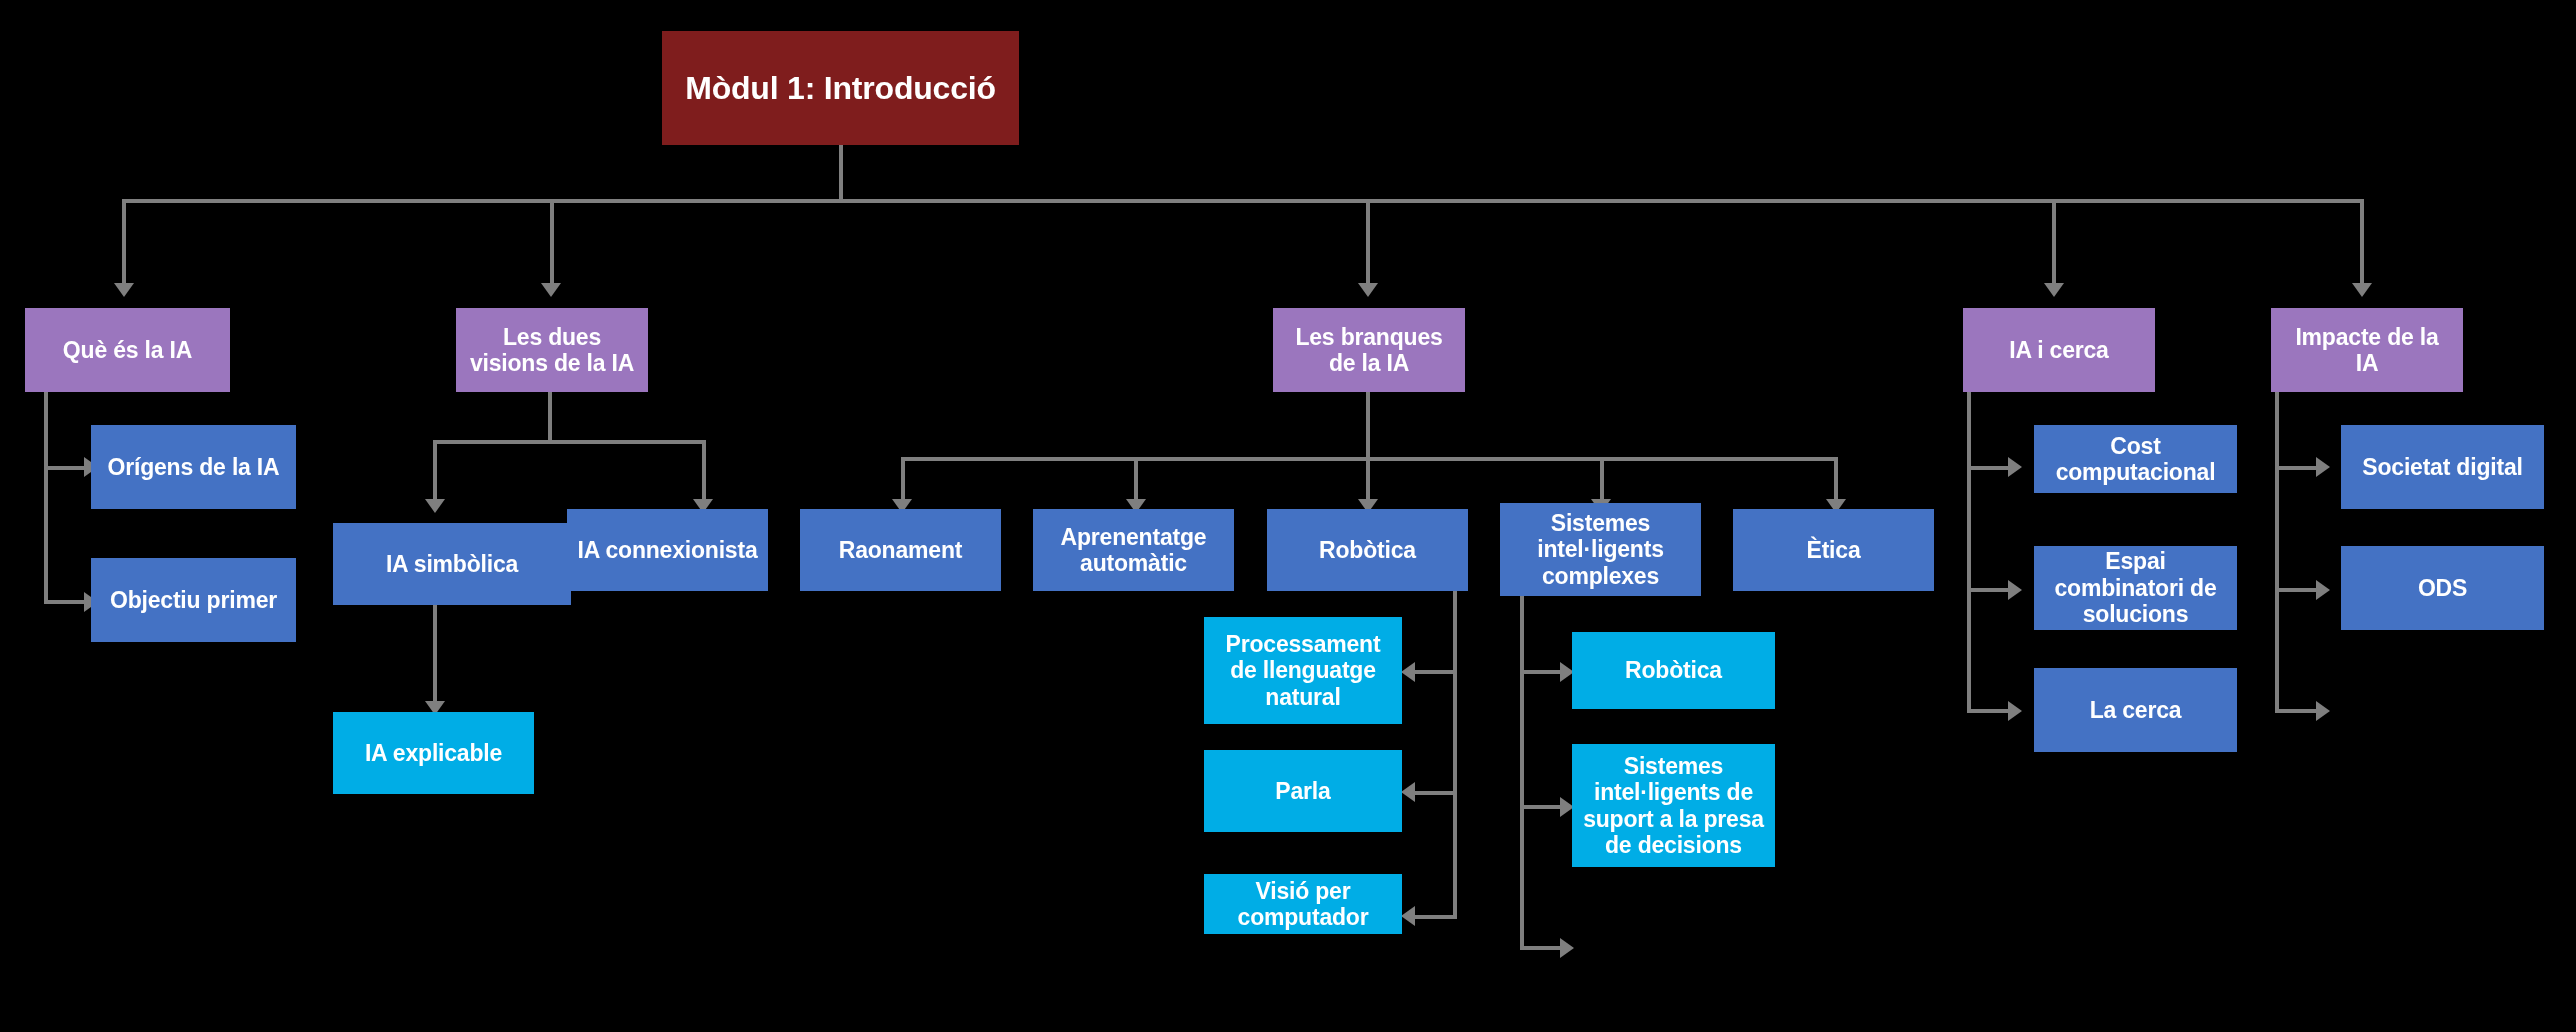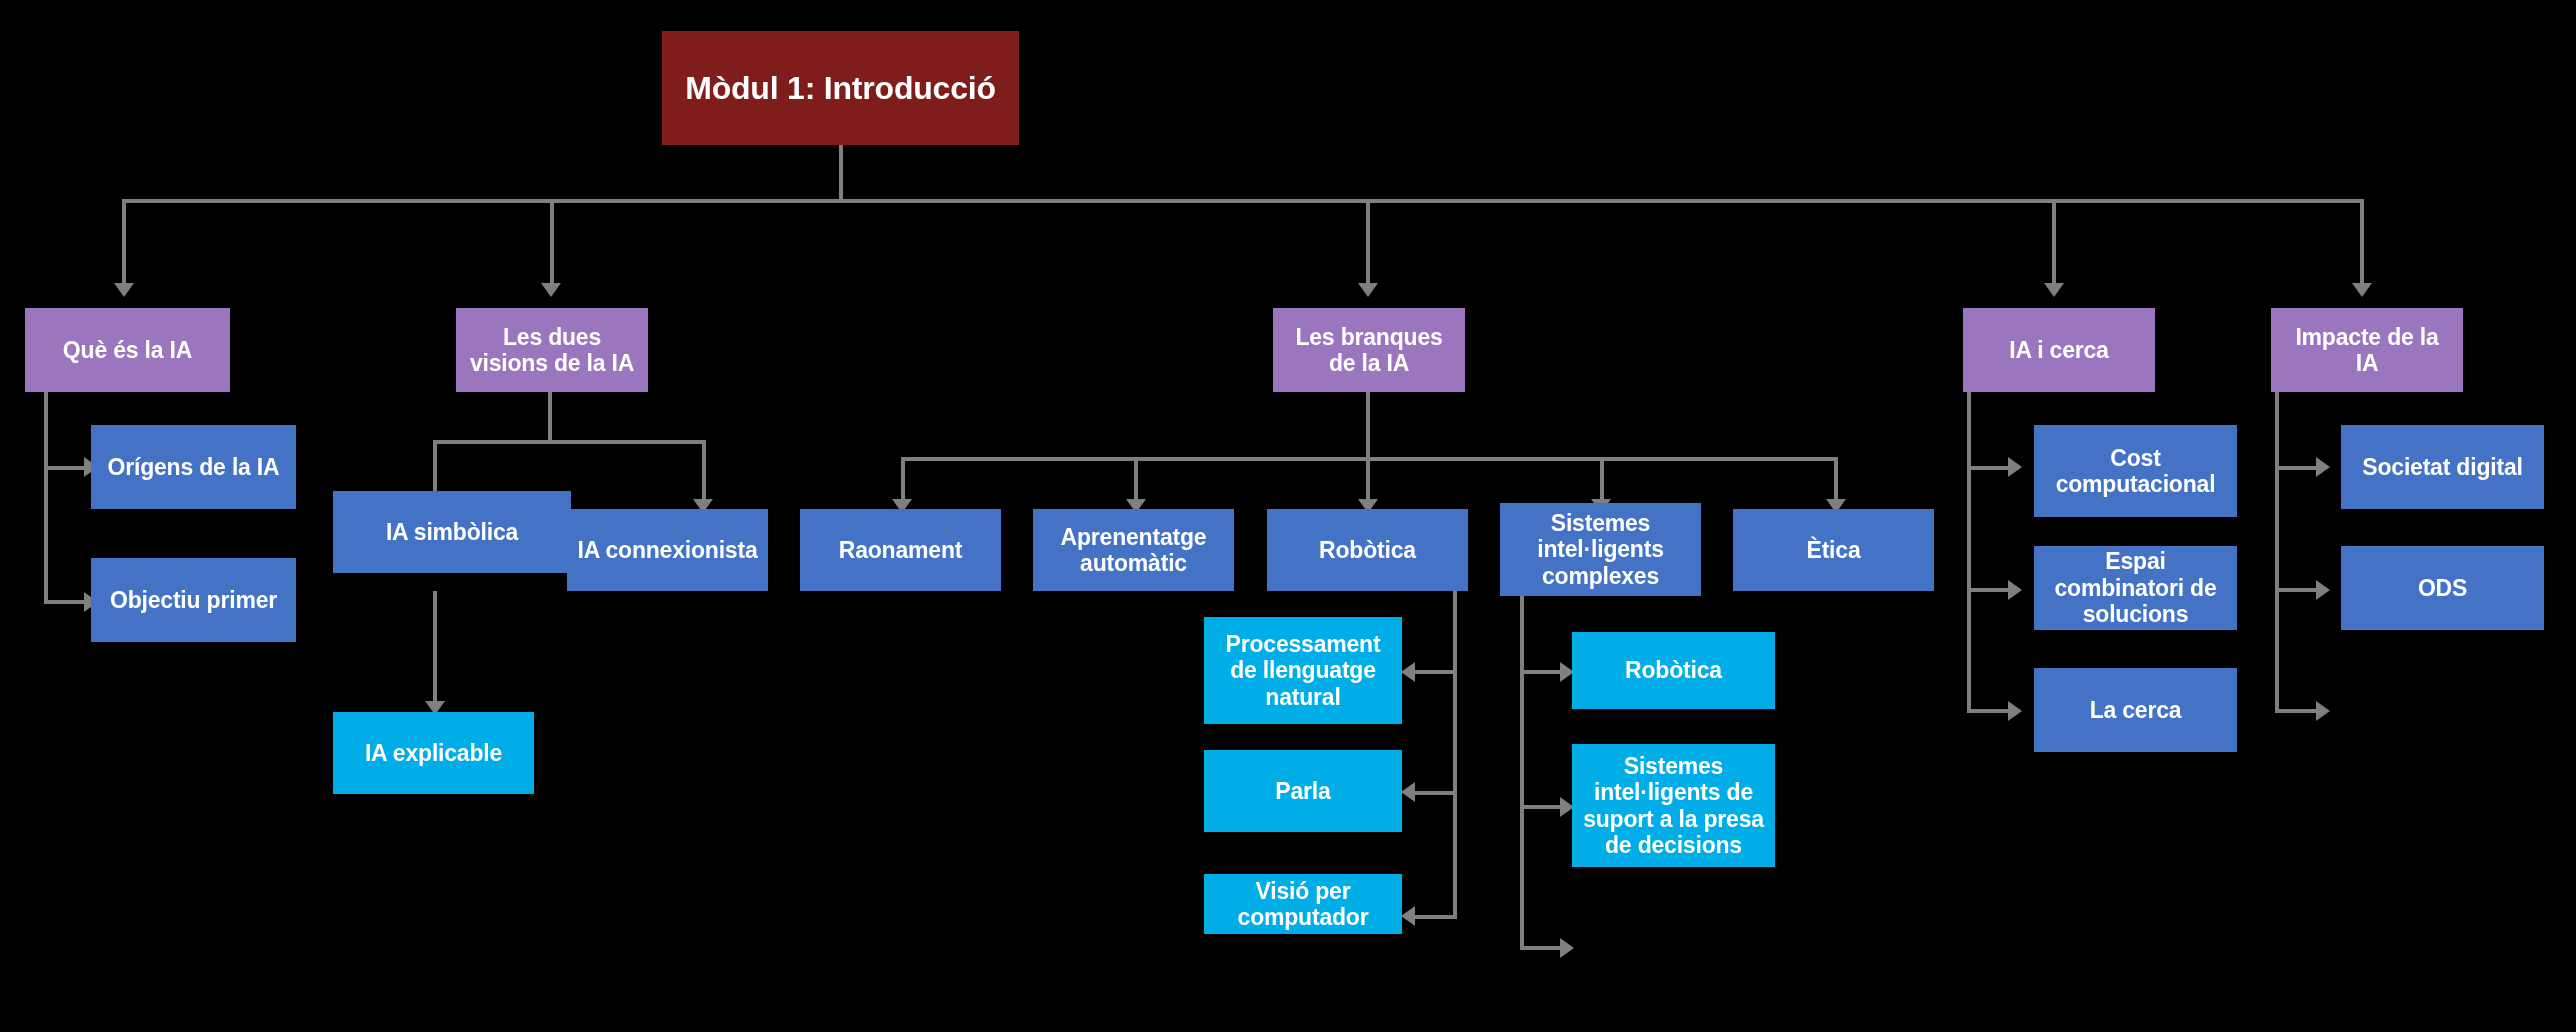--- a/index.html
+++ b/index.html
@@ -167,21 +167,21 @@
   <div class="node level2" style="left:1273px; top:308px; width:192px; height:84px;">Les branques<br>de la IA</div>
 
   <div class="node level2" style="left:1963px; top:308px; width:192px; height:84px;">IA i cerca</div>
 
   <div class="node level2" style="left:2271px; top:308px; width:192px; height:84px;">Impacte de la<br>IA</div>
 
   <div class="node level3" style="left:91px; top:425px; width:205px; height:84px;">Orígens de la IA</div>
 
   <div class="node level3" style="left:91px; top:558px; width:205px; height:84px;">Objectiu primer</div>
 
-  <div class="node level3" style="left:333px; top:491px; width:238px; height:82px;">IA simbòlica</div>
+  <div class="node level3" style="left:333px; top:523px; width:238px; height:82px;">IA simbòlica</div>
 
   <div class="node level3" style="left:567px; top:509px; width:201px; height:82px;">IA connexionista</div>
 
   <div class="node level4" style="left:333px; top:712px; width:201px; height:82px;">IA explicable</div>
 
   <div class="node level3" style="left:800px; top:509px; width:201px; height:82px;">Raonament</div>
 
   <div class="node level3" style="left:1033px; top:509px; width:201px; height:82px;">Aprenentatge<br>automàtic</div>
 
   <div class="node level3" style="left:1267px; top:509px; width:201px; height:82px;">Robòtica</div>
@@ -194,21 +194,21 @@
 
   <div class="node level4" style="left:1204px; top:750px; width:198px; height:82px;">Parla</div>
 
   <div class="node level4" style="left:1204px; top:874px; width:198px; height:60px;">Visió per<br>computador</div>
 
   <div class="node level4" style="left:1572px; top:632px; width:203px; height:77px;">Robòtica</div>
 
   <div class="node level4" style="left:1572px; top:744px; width:203px; height:123px;">Sistemes<br>intel·ligents de<br>suport a la presa<br>de decisions</div>
 
 
-  <div class="node level3" style="left:2034px; top:425px; width:203px; height:92px;">Cost<br>computacional</div>
+  <div class="node level3" style="left:2034px; top:425px; width:203px; height:68px;">Cost<br>computacional</div>
 
   <div class="node level3" style="left:2034px; top:546px; width:203px; height:84px;">Espai<br>combinatori de<br>solucions</div>
 
   <div class="node level3" style="left:2034px; top:668px; width:203px; height:84px;text-align:right;">La cerca</div>
 
   <div class="node level3" style="left:2341px; top:425px; width:203px; height:84px;">Societat digital</div>
 
   <div class="node level3" style="left:2341px; top:546px; width:203px; height:84px;">ODS</div>
 
 

